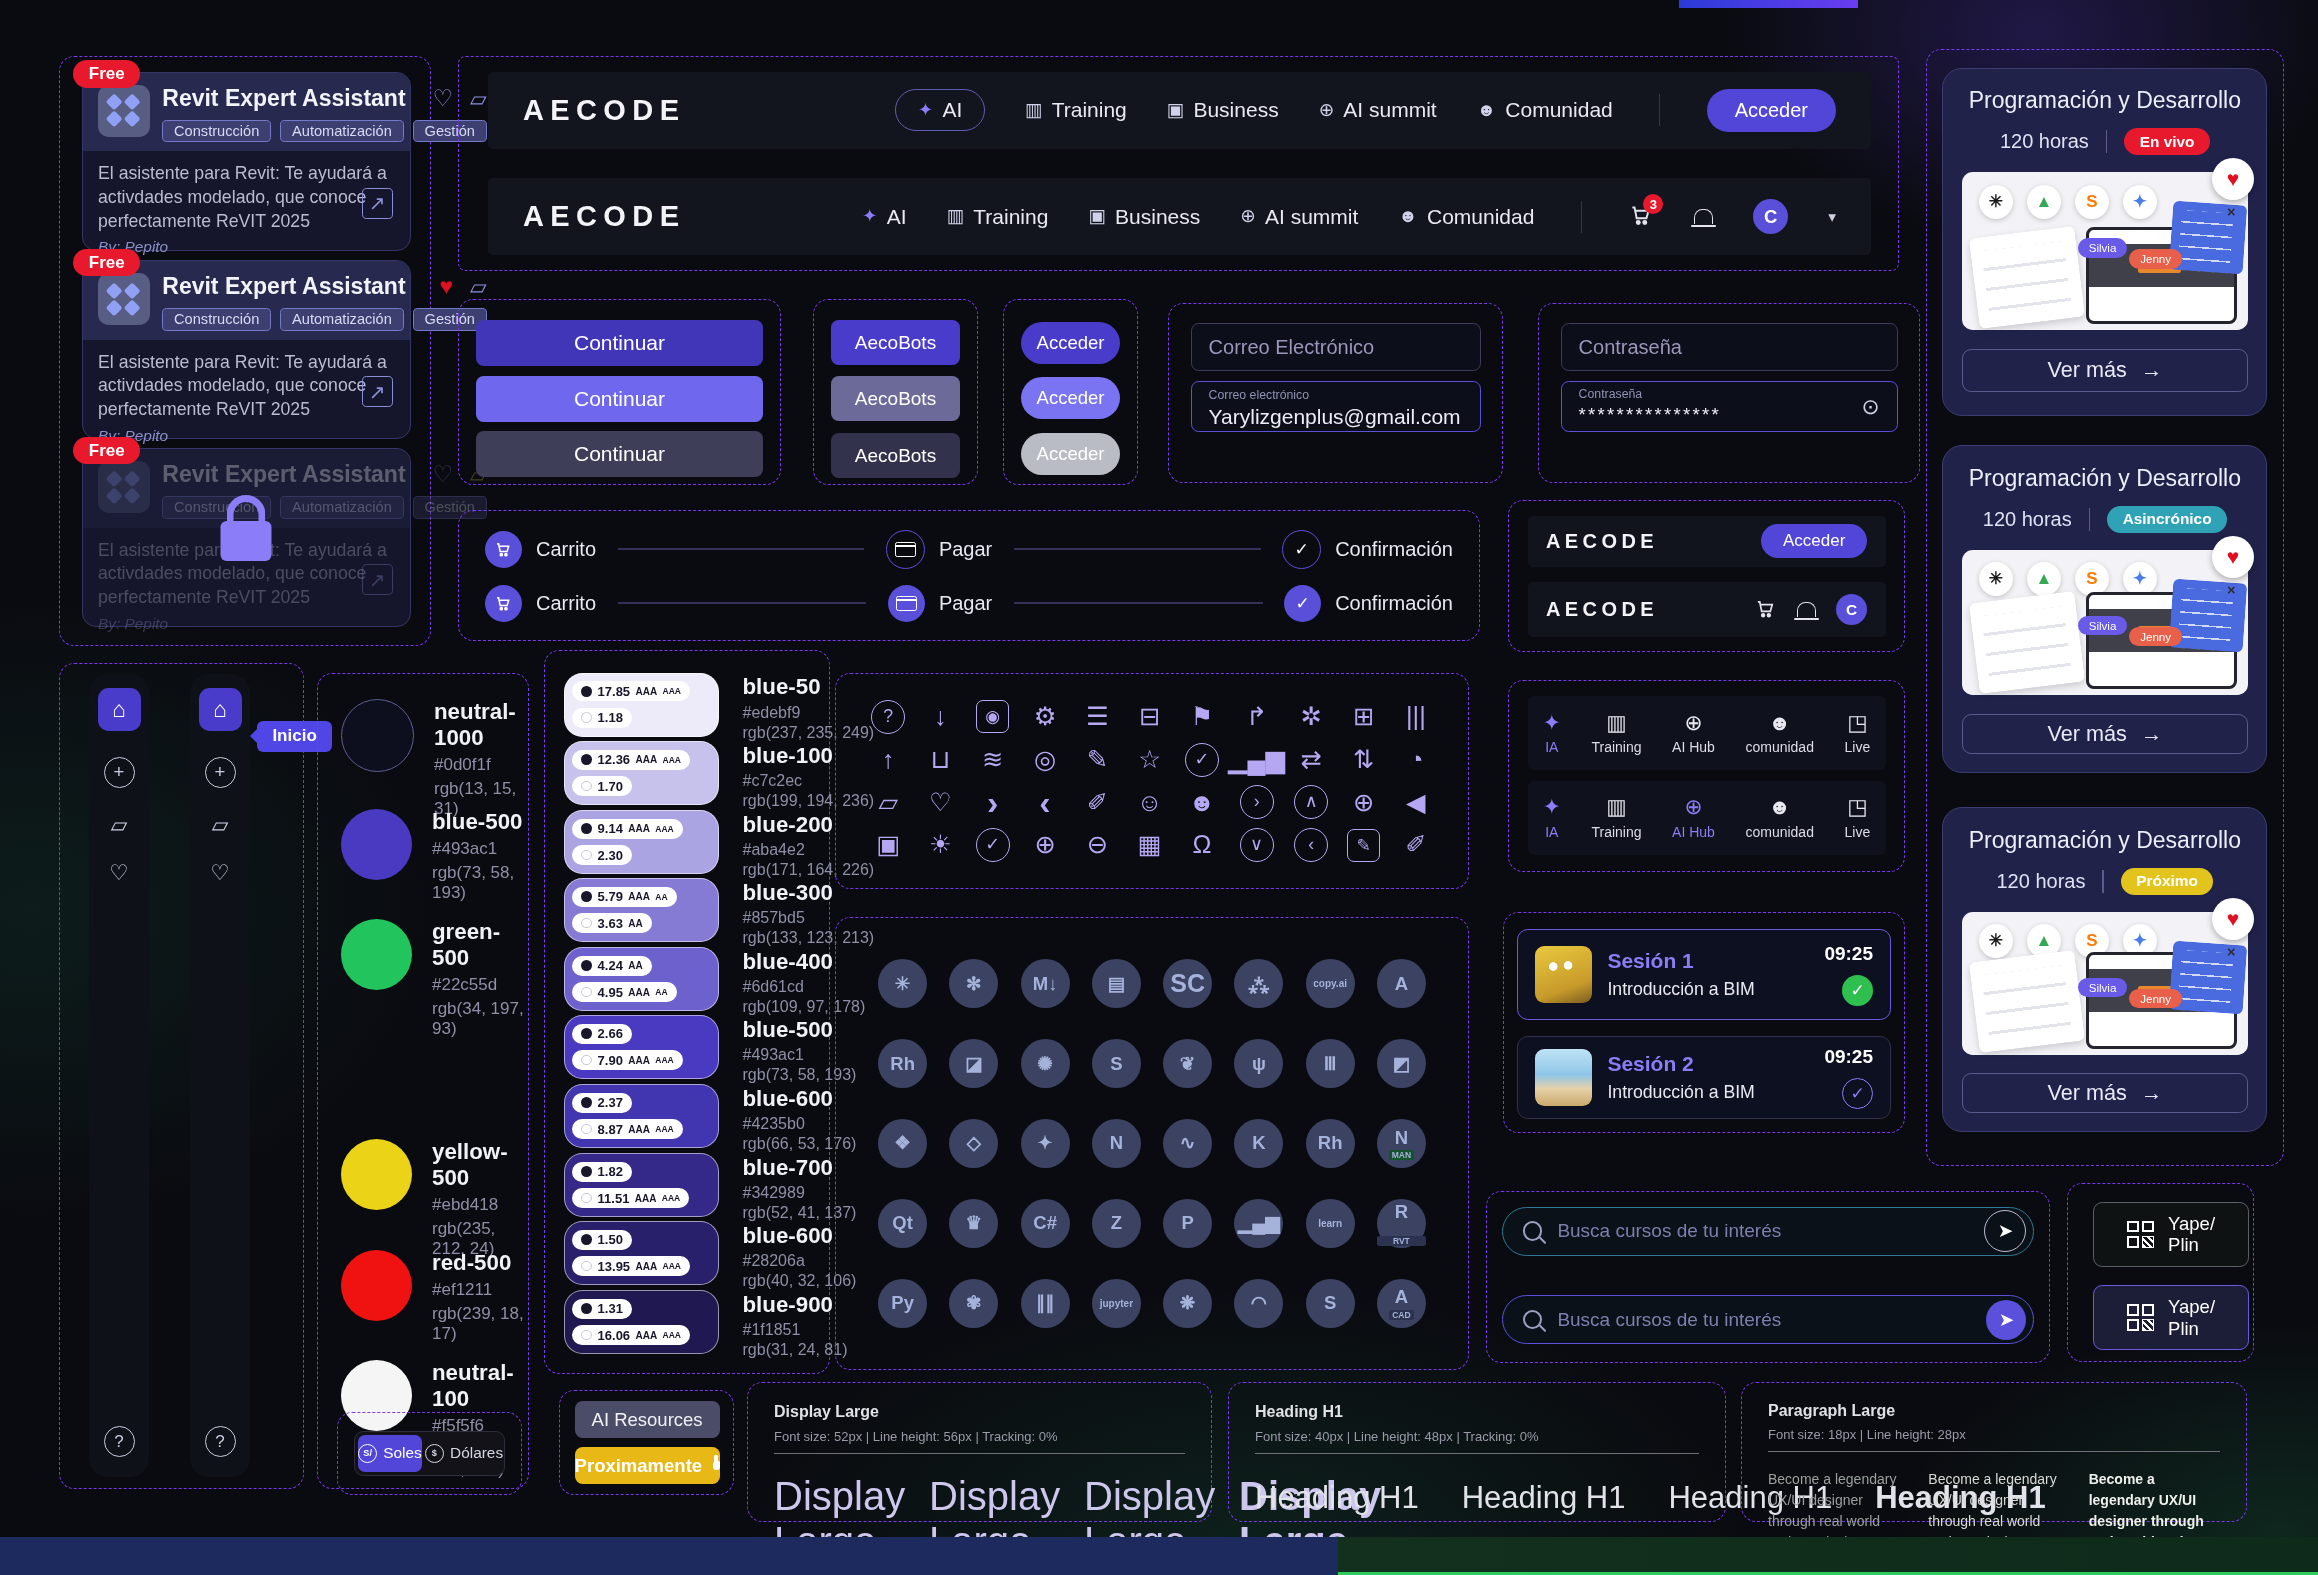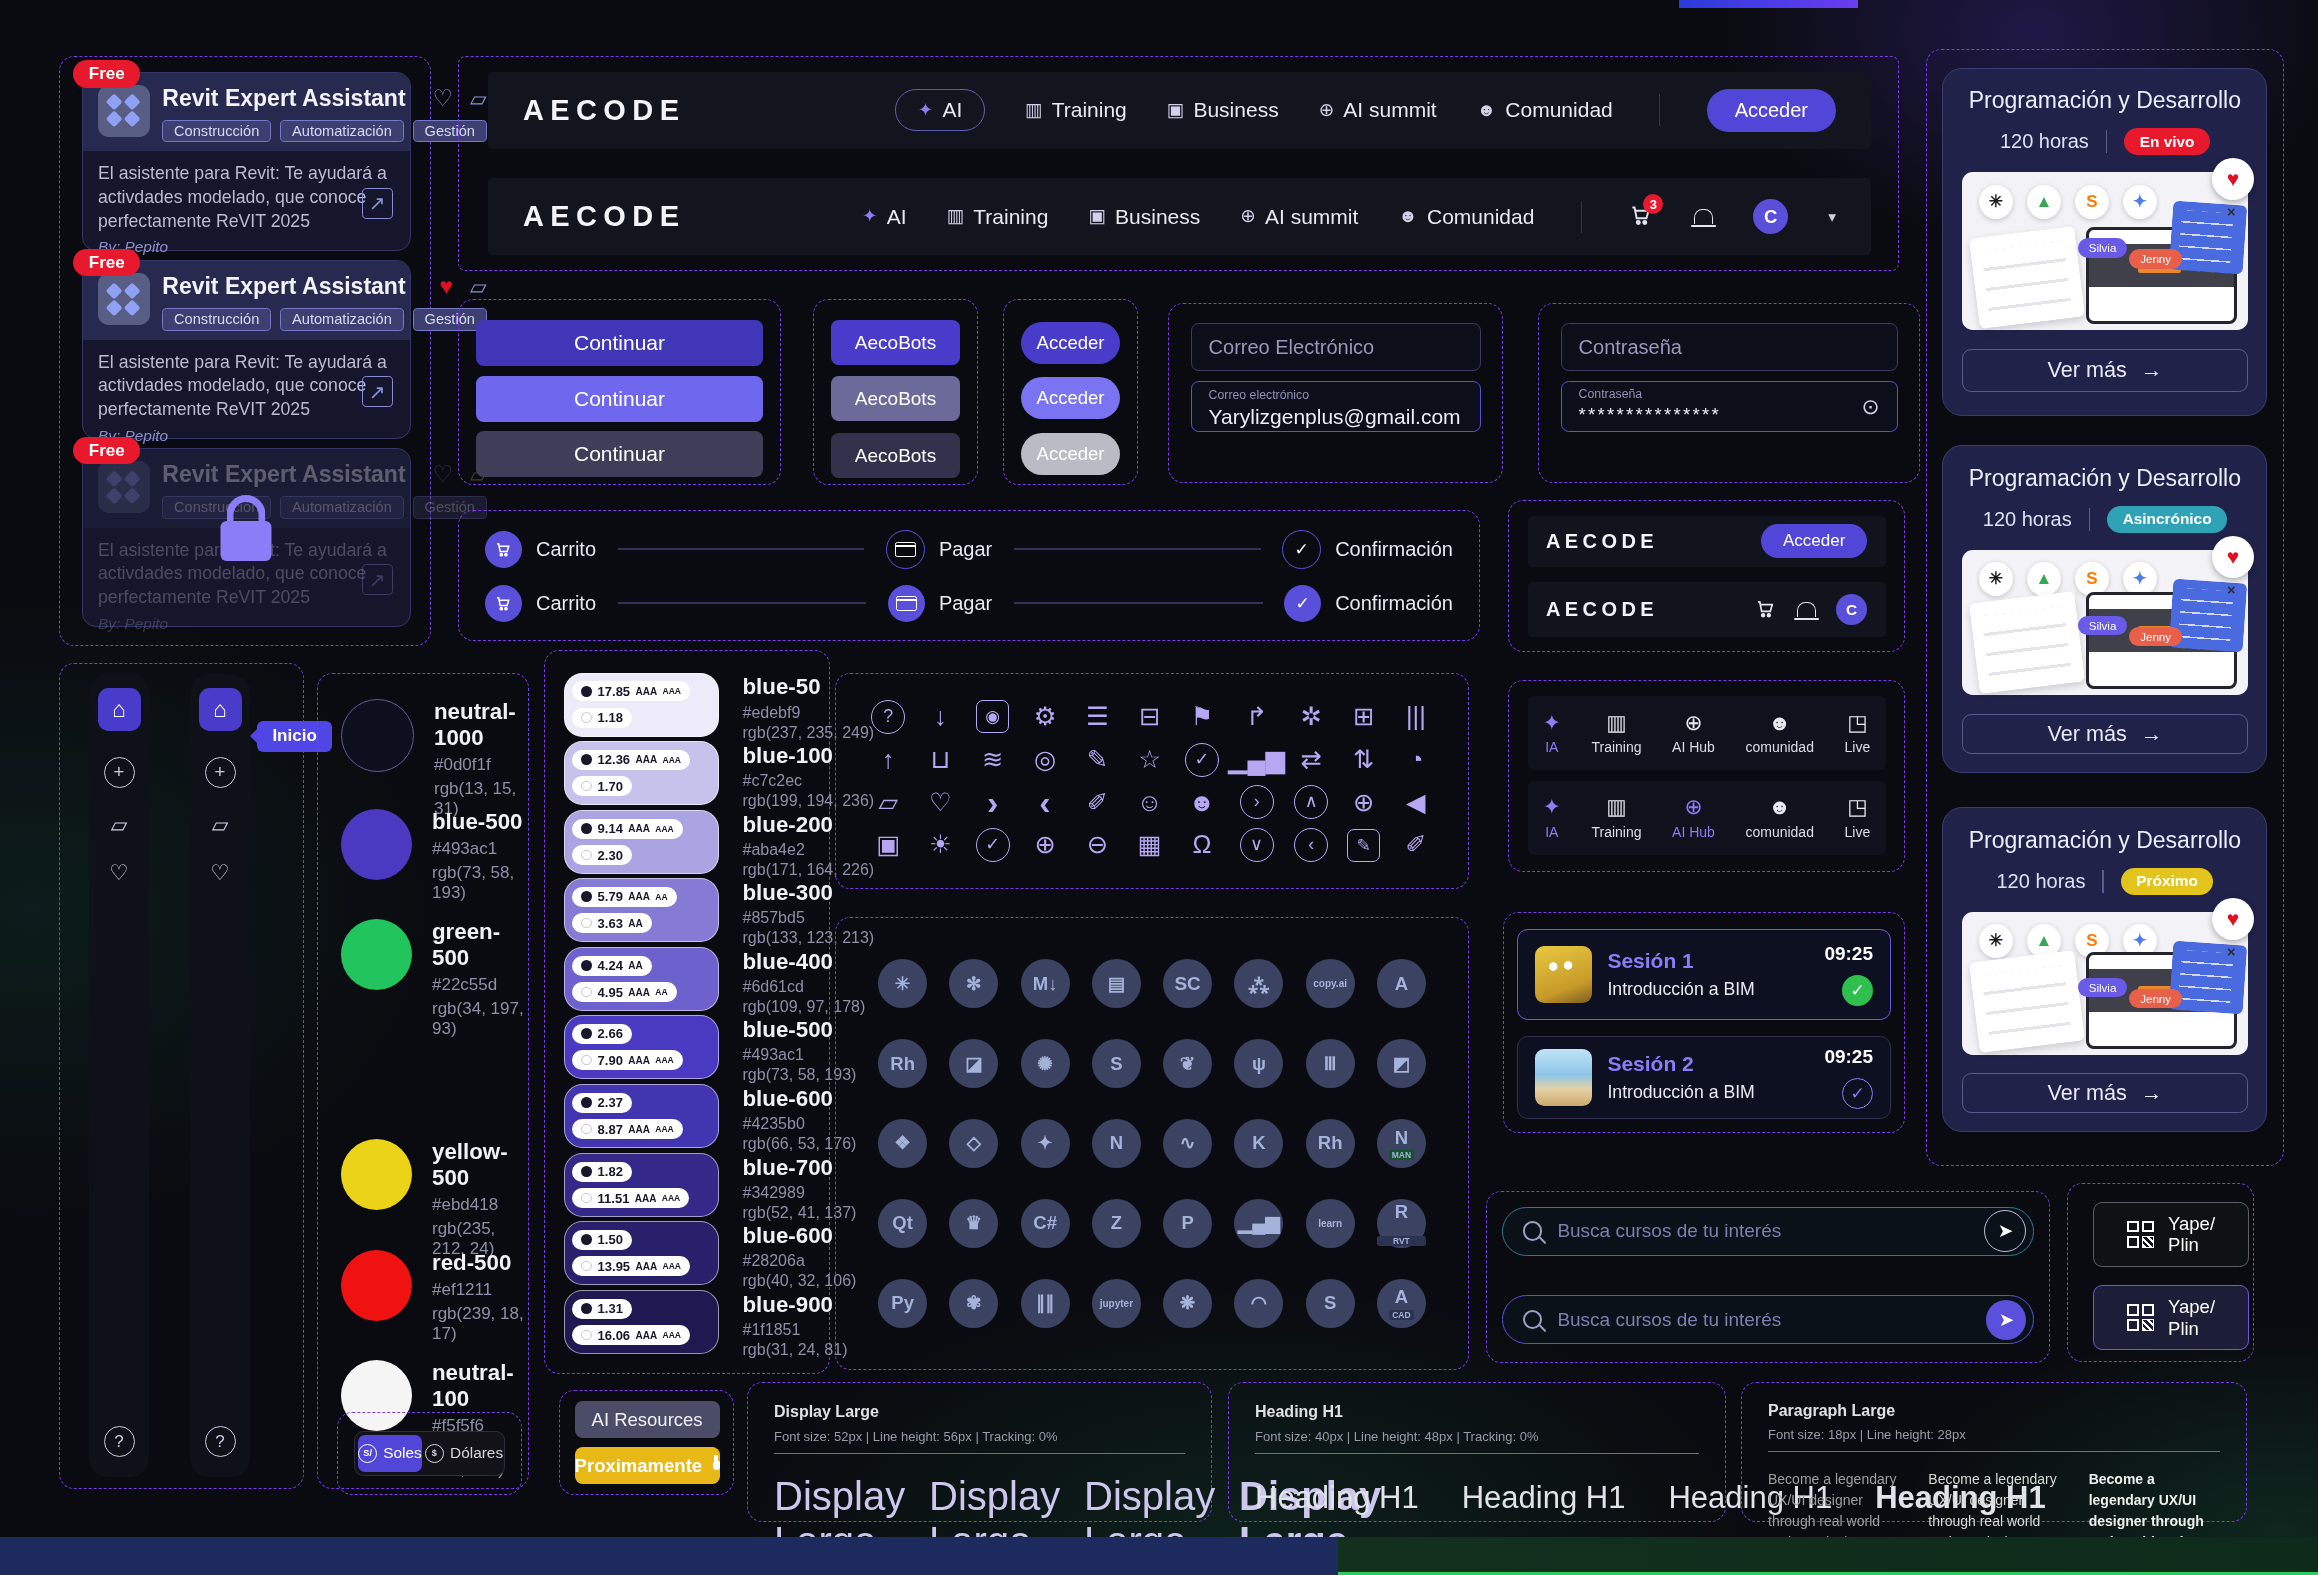--- a/index.html
+++ b/index.html
@@ -733,21 +733,21 @@
         <span class="logocell">
           <span style="font-size: 18.5px;">✻</span>
         </span>
         <span class="logocell">
           <span style="font-size: 18.5px;">M↓</span>
         </span>
         <span class="logocell">
           <span style="font-size: 18.5px;">▤</span>
         </span>
         <span class="logocell">
-          <span style="font-size: 19px;">SC</span>
+          <span style="font-size: 25px;">SC</span>
         </span>
         <span class="logocell">
           <span style="font-size: 18.5px;">⁂</span>
         </span>
         <span class="logocell">
           <span style="font-size: 10px;">copy.ai</span>
         </span>
         <span class="logocell">
           <span style="font-size: 18.5px;">A</span>
         </span>

